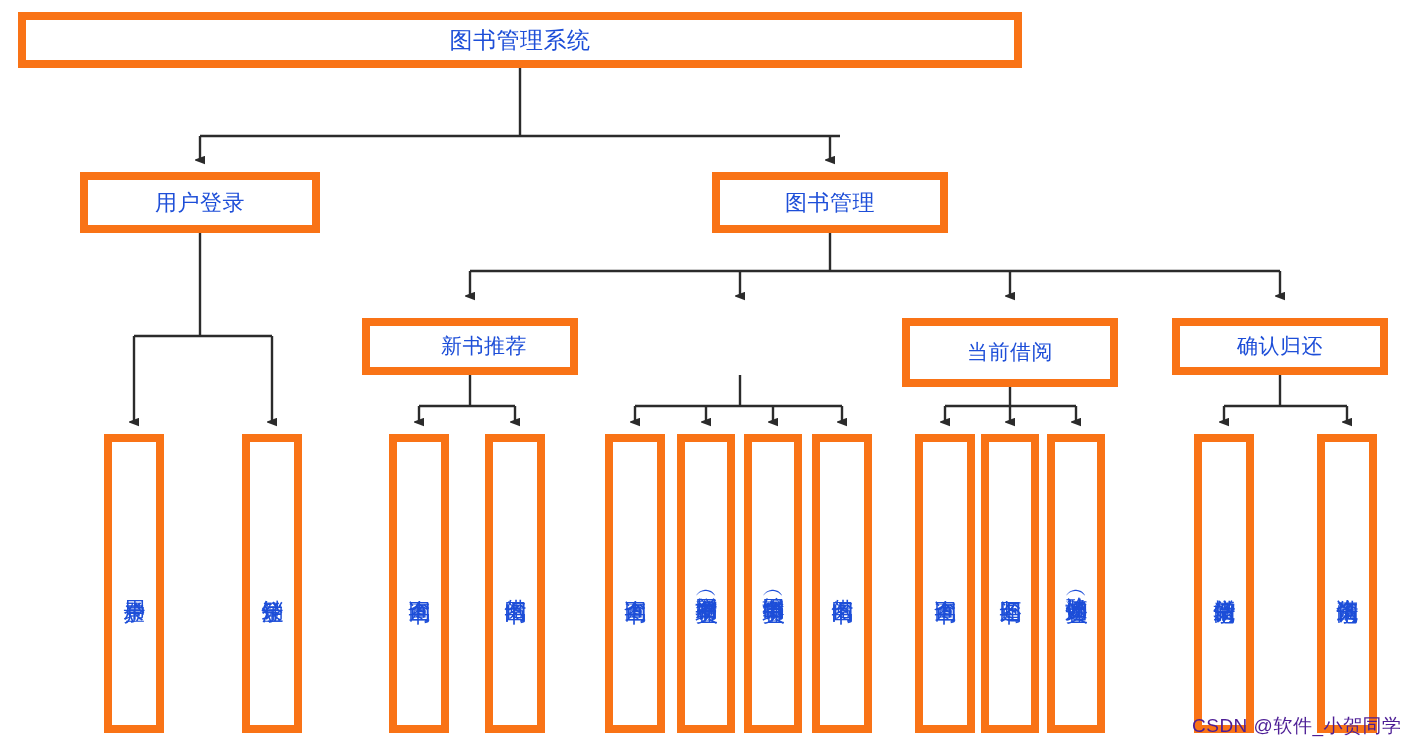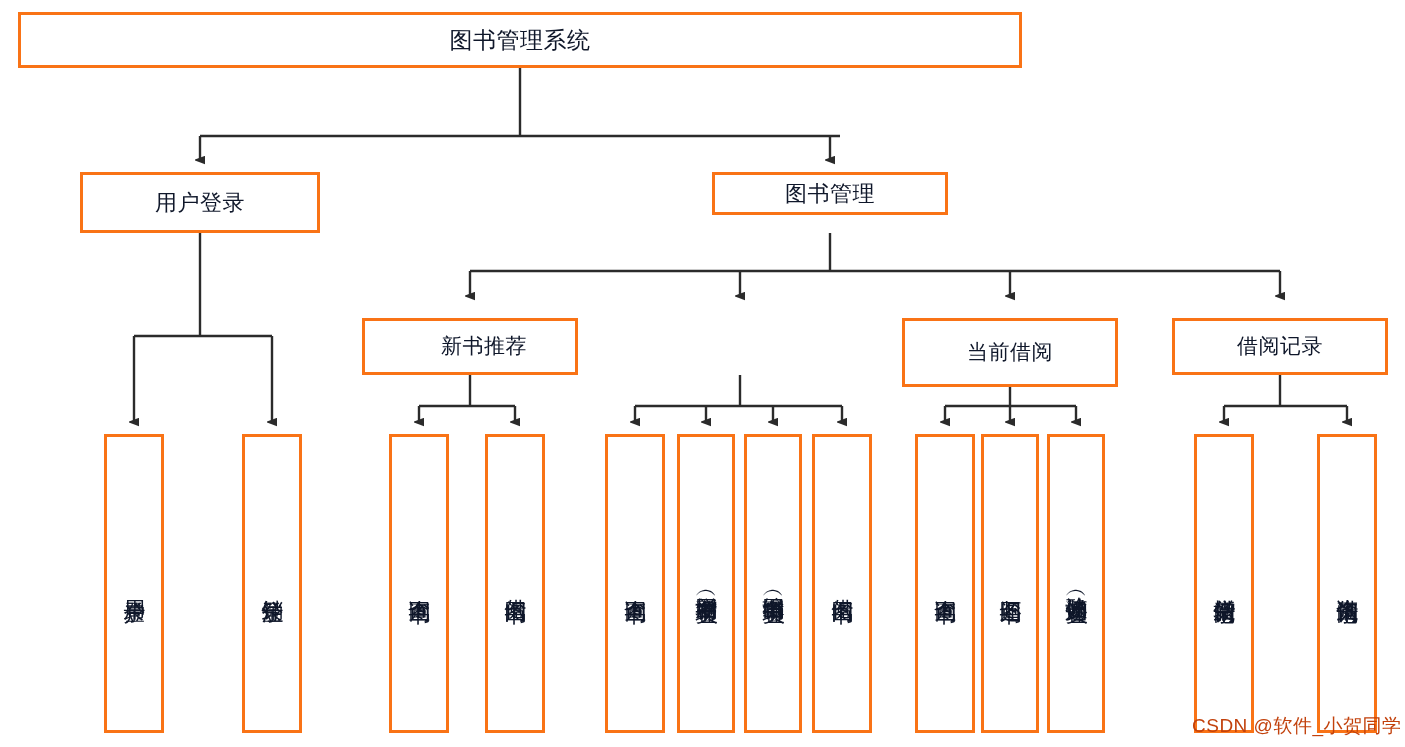--- a/index.html
+++ b/index.html
@@ -22,25 +22,25 @@
     left: 0;
     top: 0;
     width: 1405px;
     height: 747px;
     pointer-events: none;
   }
   .node {
     position: absolute;
     box-sizing: border-box;
     background: #ffffff;
-    border: 3px solid #f97316;
+    border: 8px solid #f97316;
     display: flex;
     align-items: center;
     justify-content: center;
-    color: #0f172a;
+    color: #1d4ed8;
   }
   .node .label {
     display: block;
     text-align: center;
     line-height: 1.05;
     letter-spacing: 0.5px;
   }
   .node.root .label { font-size: 23px; }
   .node.tier1 .label { font-size: 22px; }
   .node.tier2 .label { font-size: 21px; }
@@ -52,21 +52,21 @@
     writing-mode: vertical-rl;
     text-orientation: upright;
     font-size: 22px;
     line-height: 1.22;
     letter-spacing: 1px;
     white-space: nowrap;
   }
   .watermark {
     position: absolute;
     font-size: 19px;
-    color: #c2410c;
+    color: #4c1d95;
     white-space: nowrap;
     letter-spacing: 0.5px;
   }
 </style>
 </head>
 <body>
 
 <div id="canvas">
 
   <svg class="wires" viewBox="0 0 1405 747" xmlns="http://www.w3.org/2000/svg">
@@ -119,32 +119,32 @@
     </g>
   </svg>
 
   <div class="node root" style="left:18px; top:12px; width:1004px; height:56px;">
     <span class="label">图书管理系统</span>
   </div>
 
   <div class="node tier1" style="left:80px; top:172px; width:240px; height:61px;">
     <span class="label">用户登录</span>
   </div>
-  <div class="node tier1" style="left:712px; top:172px; width:236px; height:43px;">
+  <div class="node tier1" style="left:712px; top:172px; width:236px; height:61px;">
     <span class="label">图书管理</span>
   </div>
 
   <div class="node tier2" style="left:362px; top:318px; width:216px; height:57px;padding-left:28px;">
     <span class="label">新书推荐</span>
   </div>
   <div class="node tier2" style="left:902px; top:318px; width:216px; height:69px;">
     <span class="label">当前借阅</span>
   </div>
   <div class="node tier2" style="left:1172px; top:318px; width:216px; height:57px;">
-    <span class="label">借阅记录</span>
+    <span class="label">确认归还</span>
   </div>
 
   <div class="node leaf" style="left:104px; top:434px; width:60px; height:299px;">
     <span class="label">用户登录</span>
   </div>
   <div class="node leaf" style="left:242px; top:434px; width:60px; height:299px;">
     <span class="label">注销登录</span>
   </div>
 
   <div class="node leaf" style="left:389px; top:434px; width:60px; height:299px;">

